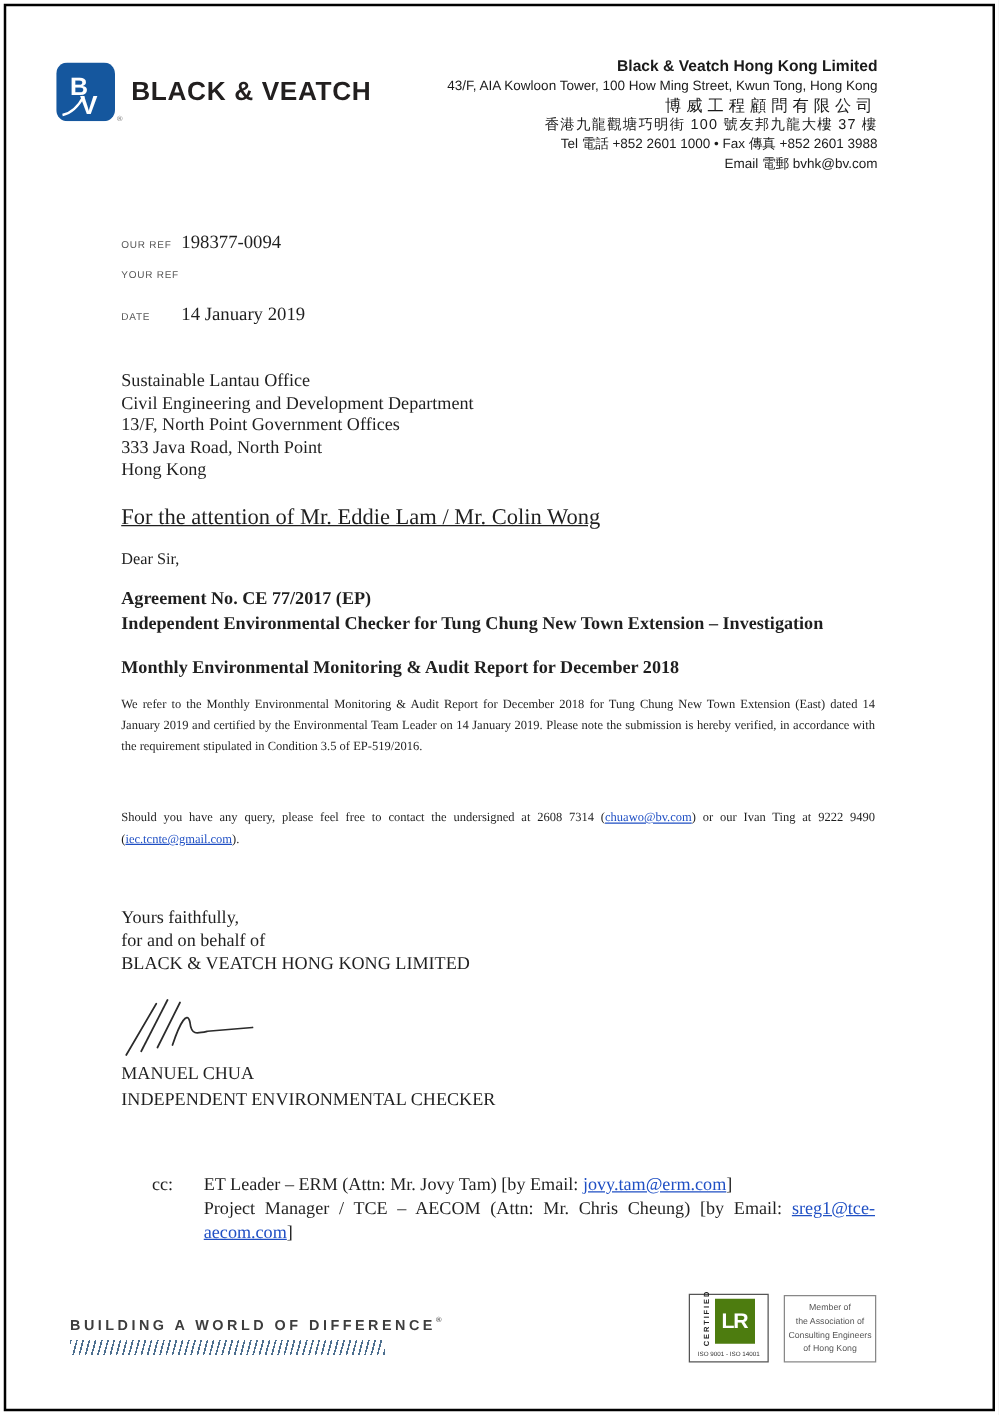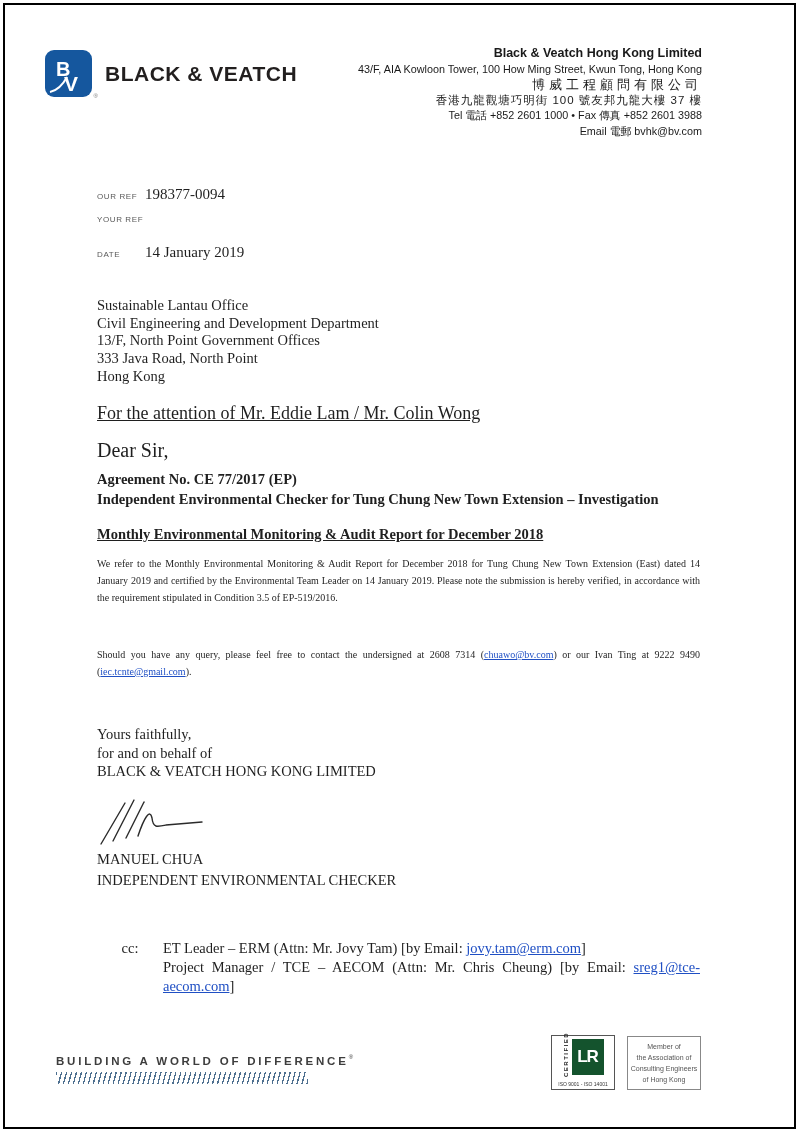--- a/index.html
+++ b/index.html
@@ -25,25 +25,25 @@
 
   
   .refs { position:absolute; top:186px; left:97px; }
   .ref-row { display:flex; align-items:baseline; height:18px; margin-bottom:11px; }
   .ref-label { width:48px; font-family:"Liberation Sans","DejaVu Sans",sans-serif; font-size:8px; letter-spacing:0.6px; color:#595959; flex:0 0 48px; }
   .ref-value { font-size:15px; }
 
   
   .recipient { position:absolute; top:297px; left:97px; font-size:14.5px; line-height:17.7px; }
   .attention { position:absolute; top:403px; left:97px; font-size:18px; text-decoration:underline; }
-  .salutation { position:absolute; top:439px; left:97px; font-size:20px; }
+  .salutation { position:absolute; top:439px; left:97px; font-size:13px; }
 
   
   .subject-block { position:absolute; top:470px; left:97px; width:603px; font-size:14.5px; font-weight:bold; line-height:19.5px; }
-  .subject-report { position:absolute; top:526px; left:97px; font-size:14.5px; font-weight:bold; text-decoration:underline; }
+  .subject-report { position:absolute; top:526px; left:97px; font-size:14.5px; font-weight:bold; }
 
   
   .para { position:absolute; left:97px; width:603px; font-size:10px; line-height:17px; text-align:justify; }
   .para1 { top:555px; }
   .para2 { top:646px; }
   .email-link { color:#1f4fc4; text-decoration:underline; cursor:pointer; }
 
   
   .closing { position:absolute; top:725px; left:97px; font-size:14.5px; line-height:18.5px; }
   .signature-svg { position:absolute; top:790px; left:98px; }
@@ -58,21 +58,21 @@
   
   .footer-tagline { position:absolute; top:1051px; left:56px; }
   .tagline-text { font-family:"Liberation Sans","DejaVu Sans",sans-serif; font-weight:bold; font-size:11.5px; letter-spacing:2.8px; color:#3d3d3d; }
   .tagline-mark { font-family:"Liberation Sans",sans-serif; font-size:6px; vertical-align:super; color:#3d3d3d; }
   .hatch { margin-top:3px; width:252px; height:12px;
     background:repeating-linear-gradient(105deg,#4d6f8f 0px,#4d6f8f 1.3px,transparent 1.3px,transparent 4.8px); }
 
   .badge-lr { position:absolute; top:1035px; left:551px; width:64px; height:55px; border:1px solid #555; background:#fff; }
   .badge-lr-inner { display:flex; align-items:flex-start; justify-content:center; gap:3px; padding-top:3px; }
   .cert-vert { writing-mode:vertical-rl; transform:rotate(180deg); font-family:"Liberation Sans",sans-serif; font-weight:bold; font-size:6px; letter-spacing:1.5px; color:#222; height:38px; }
-  .lr-mark { width:32px; height:36px; background:#14532d; color:#fff; display:flex; align-items:center; justify-content:center; font-family:"Liberation Sans",sans-serif; font-weight:bold; font-size:17px; letter-spacing:-1px; }
+  .lr-mark { width:32px; height:36px; background:#4d7c0f; color:#fff; display:flex; align-items:center; justify-content:center; font-family:"Liberation Sans",sans-serif; font-weight:bold; font-size:17px; letter-spacing:-1px; }
   .iso-line { position:absolute; bottom:2px; left:0; right:0; text-align:center; font-family:"Liberation Sans",sans-serif; font-size:5px; color:#333; }
 
   .badge-member { position:absolute; top:1036px; left:627px; width:74px; height:54px; border:1px solid #888;
     display:flex; flex-direction:column; align-items:center; justify-content:center;
     font-family:"Liberation Sans","DejaVu Sans",sans-serif; font-size:7px; line-height:1.6; color:#555; text-align:center; }
 </style>
 </head>
 <body>
 
 <div class="page">

